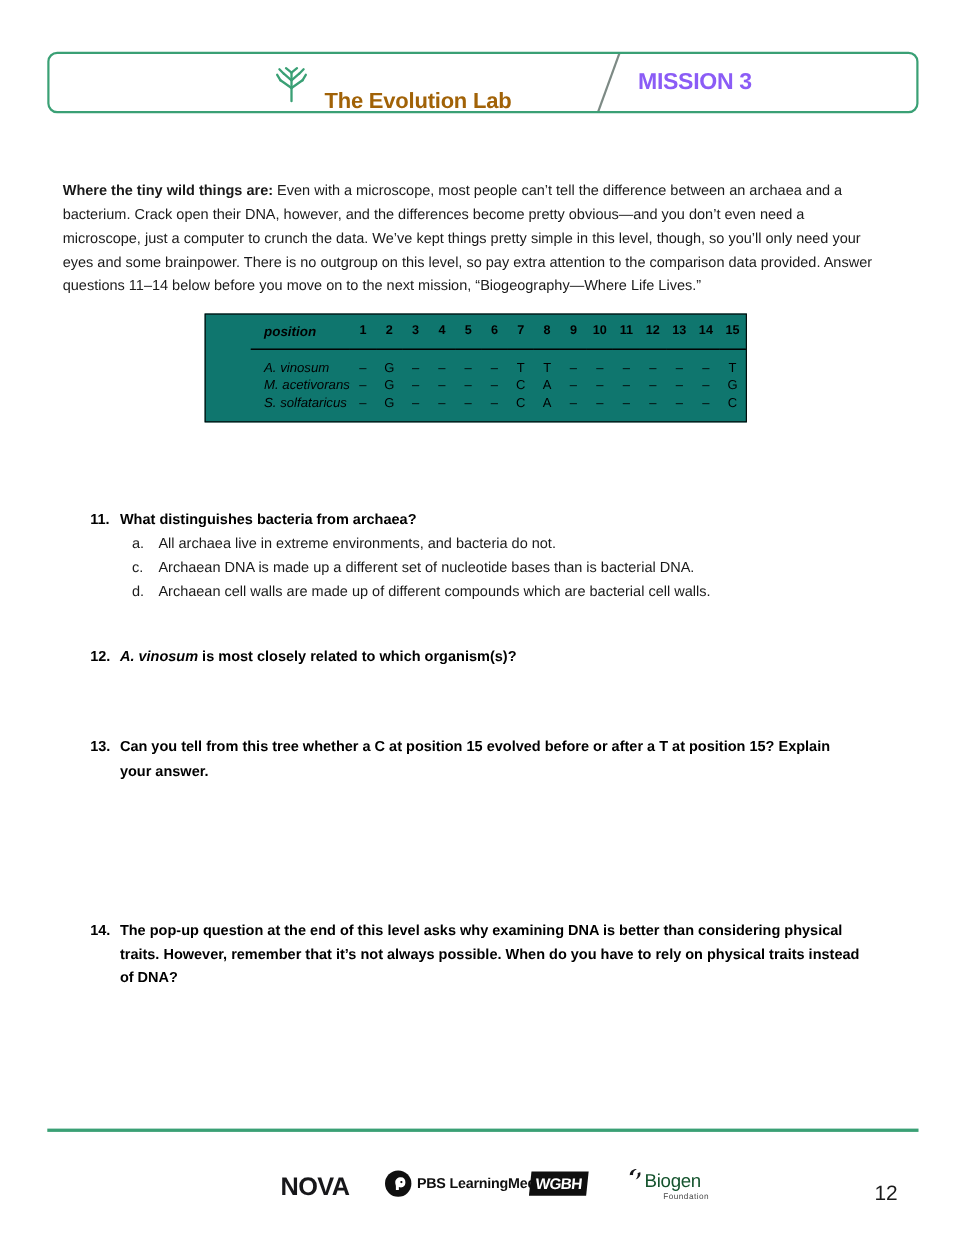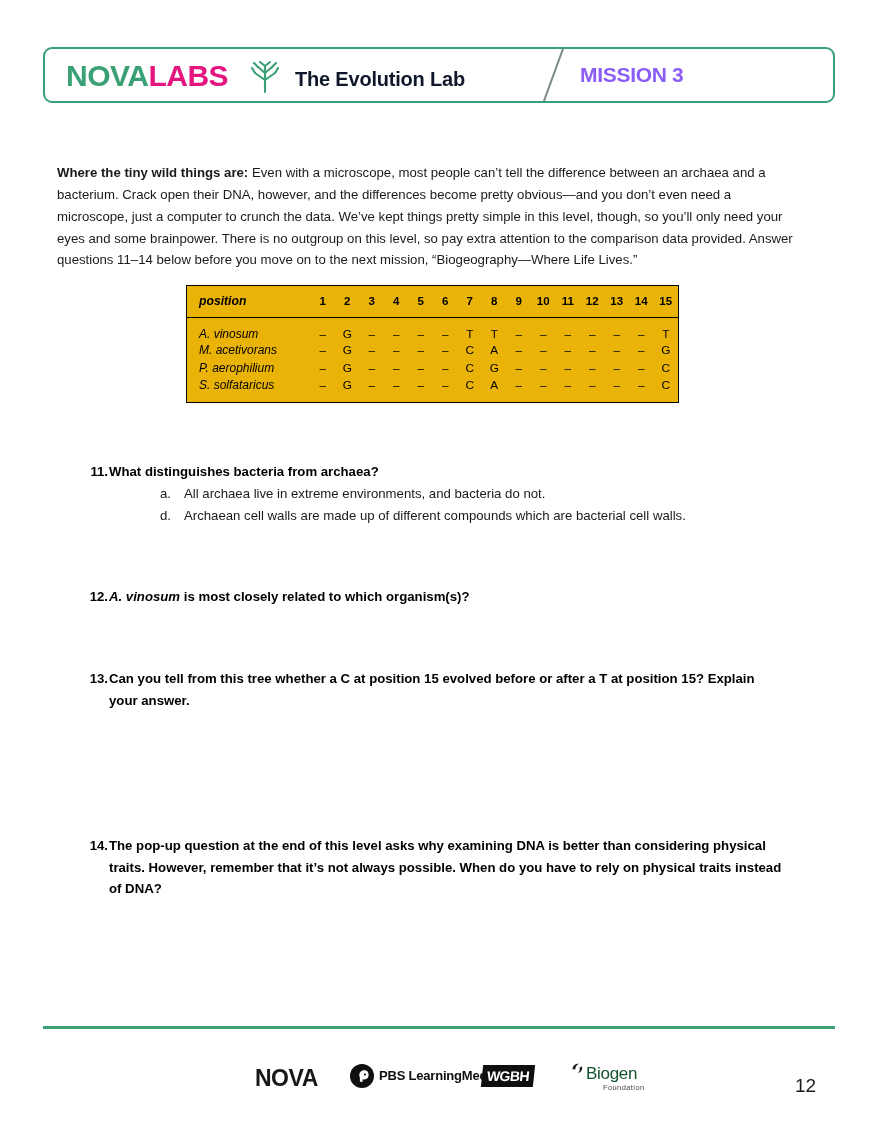--- a/index.html
+++ b/index.html
@@ -52,24 +52,24 @@
     position: absolute;
     left: 203px;
     top: 11px;
     width: 34px;
     height: 34px;
   }
 
   .header-title {
     position: absolute;
     left: 250px;
-    top: 19px;
+    top: 32px;
     font-size: 20px;
     font-weight: bold;
-    color: #0f172a;
+    color: #a16207;
     white-space: nowrap;
     letter-spacing: -0.2px;
   }
 
   .header-slash {
     position: absolute;
     left: 506px;
     top: -4px;
     width: 2px;
     height: 68px;
@@ -103,21 +103,22 @@
   .intro-paragraph b { font-weight: bold; text-align: center; }
 
   
   .dna-table-wrap {
     position: absolute;
     left: 186px;
     top: 285px;
     width: 493px;
     border: 1.5px solid #000;
     box-sizing: border-box;
-    background: #eab308;
+    background: #0f766e;
+    padding-left: 41px;
   }
   table.dna-table {
     border-collapse: collapse;
     width: 100%;
     font-size: 11.5px;
   }
   table.dna-table th,
   table.dna-table td {
     padding: 0;
     text-align: center;
@@ -161,21 +162,21 @@
     font-size: 13.2px;
     line-height: 21.5px;
     font-weight: bold;
     color: #000;
   }
   .q-num {
     position: absolute;
     left: 0;
     top: 0;
     width: 26px;
-    text-align: right;
+    text-align: left;
     font-weight: bold;
   }
   .q-text {
     display: block;
     margin-left: 27px;
   }
   .q-text i { font-style: italic; }
 
   .choices {
     position: absolute;
@@ -186,21 +187,21 @@
     color: #1a1a1a;
   }
   .choice-row { position: relative; height: 22px; white-space: nowrap; }
   .choice-letter {
     display: inline-block;
     width: 24px;
   }
 
   
   #q11 { left: 82px; top: 461px; width: 700px; }
-  #q11-choices { top: 483px; margin-left: 40px; }
+  #q11-choices { top: 483px; }
   #q12 { left: 82px; top: 586px; width: 700px; }
   #q13 { left: 82px; top: 668px; width: 700px; }
   #q14 { left: 82px; top: 835px; width: 700px; }
 
   
   .footer-rule {
     position: absolute;
     left: 43px;
     top: 1026px;
     width: 792px;
@@ -304,21 +305,20 @@
     font-size: 19px;
     color: #1a1a1a;
   }
 </style>
 </head>
 <body>
 
 <div class="header-banner">
   <div class="header-inner">
 
-    <div class="logo-novalabs"><span class="logo-nova">NOVA</span><span class="logo-labs">LABS</span></div>
 
     <span class="tree-icon">
       <svg viewBox="0 0 34 34" width="34" height="34" aria-hidden="true">
         <g stroke="#3aa075" stroke-width="2.1" fill="none" stroke-linecap="round">
           <line x1="17" y1="32" x2="17" y2="6"></line>
           <line x1="17" y1="20" x2="7" y2="13"></line>
           <line x1="17" y1="20" x2="27" y2="13"></line>
           <line x1="17" y1="13" x2="10" y2="7"></line>
           <line x1="17" y1="13" x2="24" y2="7"></line>
           <line x1="7" y1="13" x2="4" y2="8"></line>
@@ -392,38 +392,20 @@
         <td class="base">A</td>
         <td class="base">–</td>
         <td class="base">–</td>
         <td class="base">–</td>
         <td class="base">–</td>
         <td class="base">–</td>
         <td class="base">–</td>
         <td class="base">G</td>
       </tr>
       <tr>
-        <td class="org-name">P. aerophilium</td>
-        <td class="base">–</td>
-        <td class="base">G</td>
-        <td class="base">–</td>
-        <td class="base">–</td>
-        <td class="base">–</td>
-        <td class="base">–</td>
-        <td class="base">C</td>
-        <td class="base">G</td>
-        <td class="base">–</td>
-        <td class="base">–</td>
-        <td class="base">–</td>
-        <td class="base">–</td>
-        <td class="base">–</td>
-        <td class="base">–</td>
-        <td class="base">C</td>
-      </tr>
-      <tr>
         <td class="org-name">S. solfataricus</td>
         <td class="base">–</td>
         <td class="base">G</td>
         <td class="base">–</td>
         <td class="base">–</td>
         <td class="base">–</td>
         <td class="base">–</td>
         <td class="base">C</td>
         <td class="base">A</td>
         <td class="base">–</td>
@@ -438,20 +420,23 @@
   </table>
 </div>
 
 <div class="question" id="q11">
   <span class="q-num">11.</span>
   <span class="q-text">What distinguishes bacteria from archaea?</span>
 </div>
 <div class="choices" id="q11-choices">
   <div class="choice-row">
     <span class="choice-letter">a.</span><span>All archaea live in extreme environments, and bacteria do not.</span>
+  </div>
+  <div class="choice-row">
+    <span class="choice-letter">c.</span><span>Archaean DNA is made up a different set of nucleotide bases than is bacterial DNA.</span>
   </div>
   <div class="choice-row">
     <span class="choice-letter">d.</span><span>Archaean cell walls are made up of different compounds which are bacterial cell walls.</span>
   </div>
 </div>
 
 <div class="question" id="q12">
   <span class="q-num">12.</span>
   <span class="q-text"><i>A. vinosum</i><span> is most closely related to which organism(s)?</span></span>
 </div>

